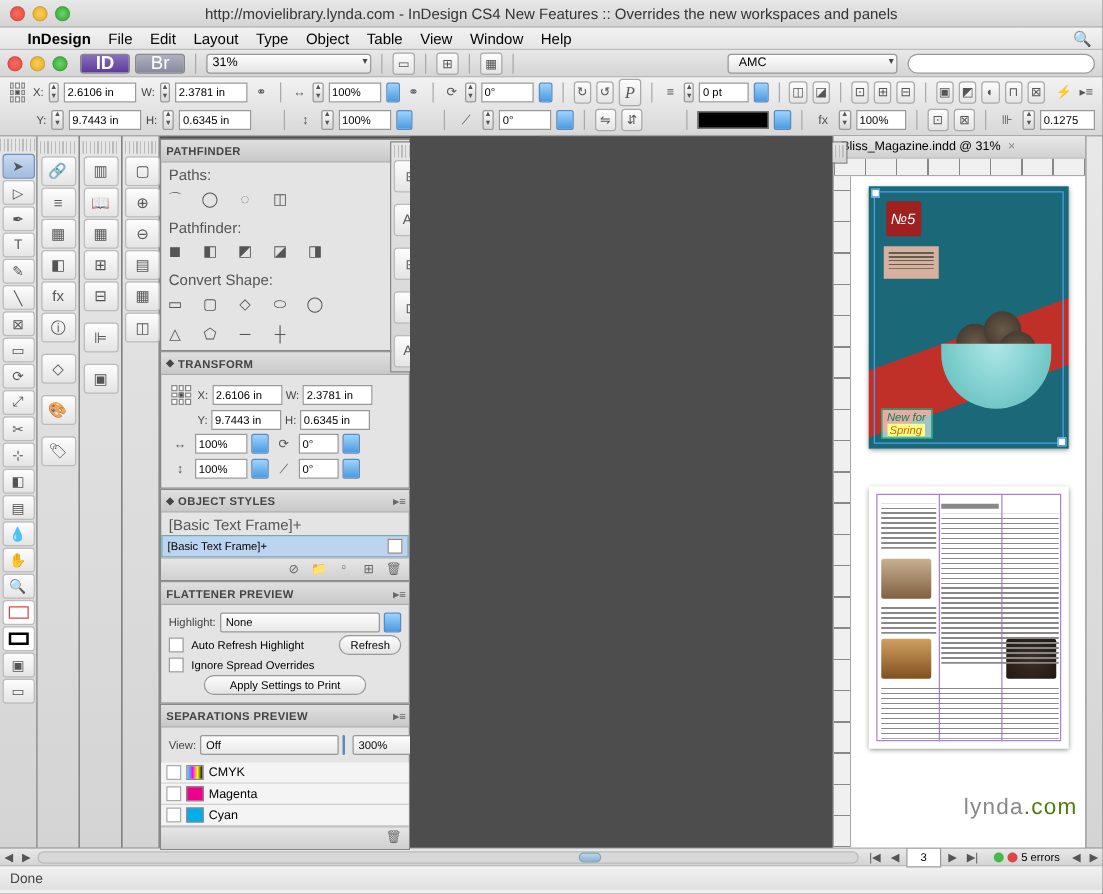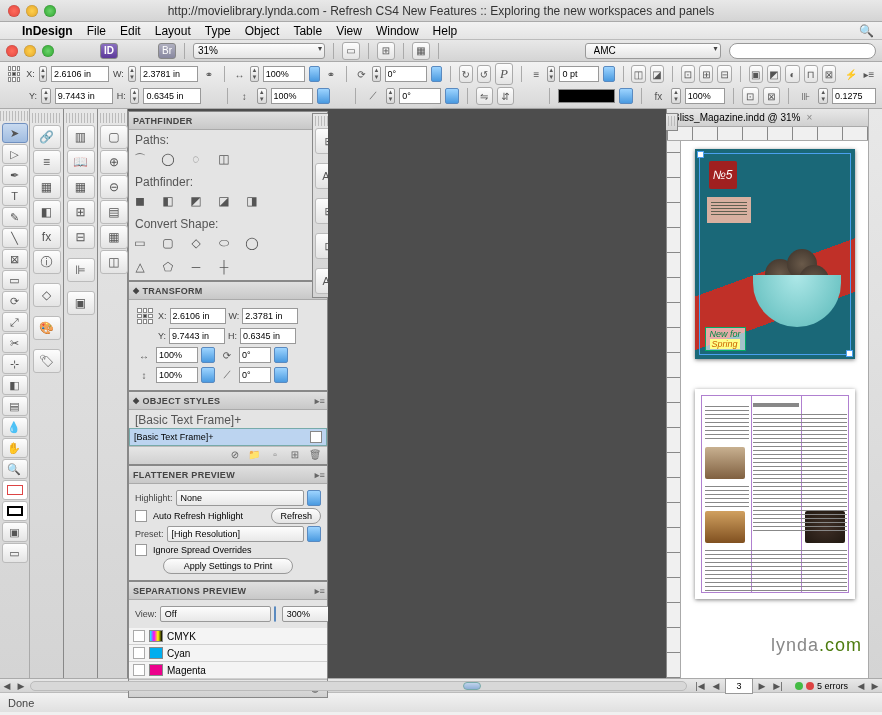--- a/index.html
+++ b/index.html
@@ -17,21 +17,21 @@
 
 .menubar { height: 18px; background: linear-gradient(#f2f2f2,#e4e4e4); border-bottom:1px solid #bbb; display:flex; align-items:center; padding:0 8px; gap:14px; }
 .apple { font-size:14px; }
 .menubar .app { font-weight:bold; }
 .menubar span { font-size:12px; cursor:default; }
 .spotlight { margin-left:auto; font-size:13px; color:#555; }
 
 
 .winbar { height: 22px; background: linear-gradient(#e8e8e8,#d4d4d4); border-bottom:1px solid #aaa; display:flex; align-items:center; padding:0 6px; gap:4px; }
 .winbar .traffic { margin-right:6px; }
-.win-icon { width:18px; height:16px; background: linear-gradient(#b0b0c0,#8888a0); border:1px solid #888; border-radius:3px; display:inline-flex; align-items:center; justify-content:center; font-size:10px; color:#fff;margin-left:36px; }
+.win-icon { width:40px; height:16px; background: linear-gradient(#b0b0c0,#8888a0); border:1px solid #888; border-radius:3px; display:inline-flex; align-items:center; justify-content:center; font-size:15px; color:#fff; }
 .win-icon.id { background: linear-gradient(#8a6fc0,#5d3a9a); font-weight:bold; }
 .zoom-sel { height:16px; font-size:10px; border:1px solid #999; border-radius:3px; padding:0 14px 0 4px; background:linear-gradient(#fdfdfd,#e4e4e4); appearance:none; position:relative; }
 .dd-wrap { position:relative; display:inline-block; }
 .dd-wrap::after { content:"▾"; position:absolute; right:3px; top:1px; font-size:8px; color:#444; pointer-events:none; }
 .sep-v { width:1px; height:16px; background:#aaa; margin:0 4px; }
 .workspace-btn { height:16px; padding:0 14px 0 8px; font-size:10px; border:1px solid #999; border-radius:3px; background:linear-gradient(#fdfdfd,#e4e4e4); }
 .search-box { flex:1; max-width:150px; height:16px; border:1px solid #999; border-radius:8px; padding:0 6px; font-size:10px; margin-left:4px; }
 
 
 .ctrlbar { background: linear-gradient(#f2f2f2,#d8d8d8); border-bottom:1px solid #aaa; padding: 2px 6px; display:flex; flex-direction:column; gap:2px; }
@@ -156,21 +156,21 @@
 </style>
 </head>
 <body>
 
 <div class="titlebar">
   <div class="traffic">
     <div class="tl-btn red"></div>
     <div class="tl-btn yellow"></div>
     <div class="tl-btn green"></div>
   </div>
-  <div class="title">http://movielibrary.lynda.com - Refresh CS4 New Features :: Exploring the new workspaces and panels</div>
+  <div class="title">http://movielibrary.lynda.com - InDesign CS4 New Features :: Overrides the new workspaces and panels</div>
 </div>
 
 <div class="menubar">
   <span class="apple"></span>
   <span class="app">InDesign</span>
   <span>File</span>
   <span>Edit</span>
   <span>Layout</span>
   <span>Type</span>
   <span>Object</span>
@@ -518,25 +518,20 @@
           <input class="sel-input" value="None" style="">
             <div class="aqua"></div>
         </div>
         <div class="form-row">
           <span class="chk"></span>
           <span>Auto Refresh Highlight</span>
           <div style="flex:1"></div>
           <button class="btn-sm">Refresh</button>
         </div>
         <div class="form-row">
-          <span class="lbl">Preset:</span>
-          <input class="sel-input" value="[High Resolution]" style="">
-            <div class="aqua"></div>
-        </div>
-        <div class="form-row">
           <span class="chk"></span>
           <span>Ignore Spread Overrides</span>
         </div>
         <div class="form-row" style="justify-content:center">
           <button class="btn-sm" style="width:130px">Apply Settings to Print</button>
         </div>
       </div>
     </div>
 
     <div class="panel">
@@ -554,27 +549,27 @@
             <div class="aqua"></div>
         </div>
       </div>
       <div class="sep-list-row">
         <span class="cb"></span>
         <span class="sw" style="background:linear-gradient(90deg,#0ff,#f0f,#ff0,#000)"></span>
         <span>CMYK</span>
       </div>
       <div class="sep-list-row">
         <span class="cb"></span>
+        <span class="sw" style="background:#ec008c"></span>
+        <span>Magenta</span>
+      </div>
+      <div class="sep-list-row">
+        <span class="cb"></span>
         <span class="sw" style="background:#00aeef"></span>
         <span>Cyan</span>
-      </div>
-      <div class="sep-list-row">
-        <span class="cb"></span>
-        <span class="sw" style="background:#ec008c"></span>
-        <span>Magenta</span>
       </div>
       <div class="pnl-foot">
           <span class="fi">🗑</span>
         </div>
     </div>
   </div>
 
   <div class="float-strip" style="left:312px; top:4px; width:34px;">
     <div class="col-grip"></div>
     <div class="tool">⊞</div>

